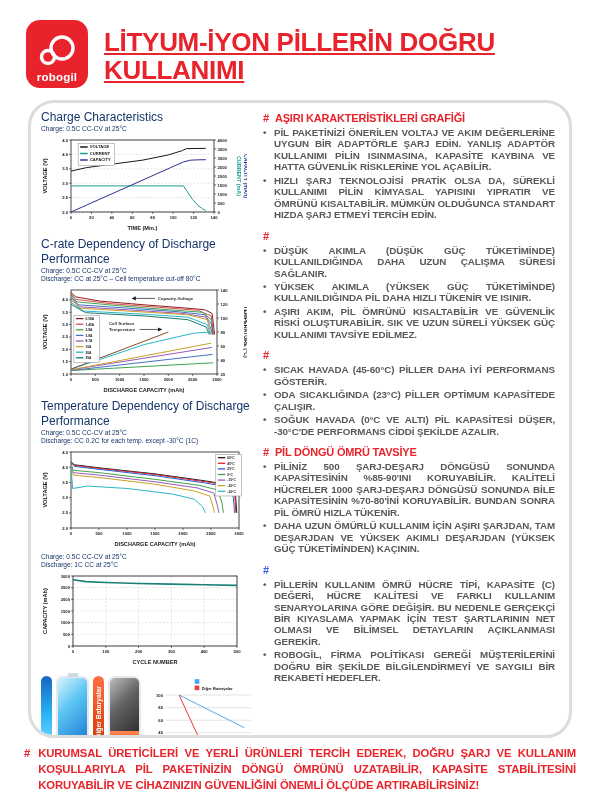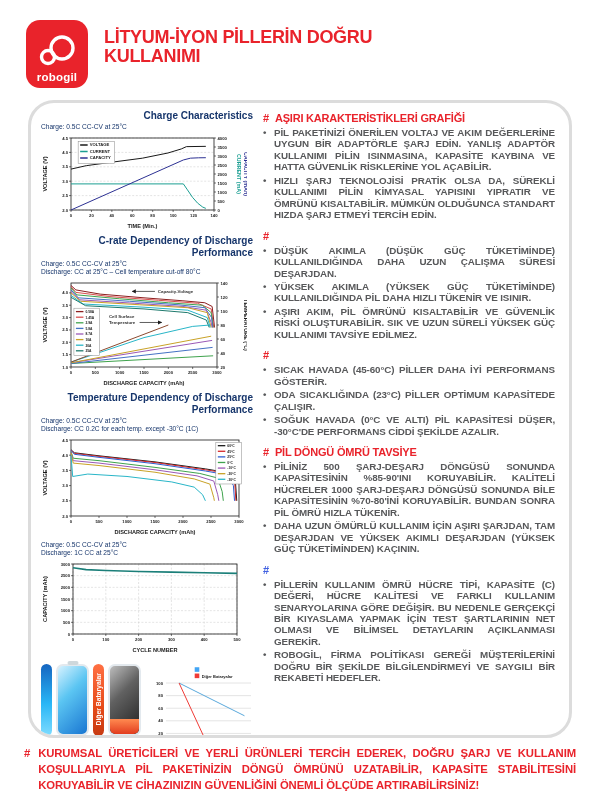--- a/index.html
+++ b/index.html
@@ -6,32 +6,32 @@
   html,body { background:#fff; }
   .page { width:600px; height:800px; background:#fff; position:relative; overflow:hidden;
           font-family:"Liberation Sans", sans-serif; }
 
   
   .header { display:flex; align-items:flex-start; padding:20px 30px 0 26px; gap:16px; height:96px; }
   .logo { width:62px; height:68px; background:var(--red); border-radius:14px; display:flex;
           flex-direction:column; align-items:center; justify-content:flex-end; padding-bottom:5px; flex:0 0 auto; }
   .logo svg { margin-bottom:1px; }
   .logo-text { color:#fff; font-weight:bold; font-size:11.5px; letter-spacing:.2px; }
-  .title { color:var(--red); font-weight:bold; font-size:18px; line-height:1.08; letter-spacing:-0.3px; padding-top:8px; }
+  .title { color:var(--red); font-weight:bold; font-size:26px; line-height:1.08; letter-spacing:-0.3px; padding-top:8px;text-decoration:underline; }
 
   
   .card { position:absolute; left:28px; right:28px; top:100px; height:638px;
           border:3px solid var(--card_border); border-radius:26px; padding:7px 10px;
           display:flex; gap:8px; overflow:hidden; background:#fff; }
   .left-col { width:212px; flex:0 0 auto; }
   .right-col { flex:1; padding:2px 4px 0 2px; }
 
   
   .chart-block { margin-bottom:6px; }
-  .c-title { color:var(--navy); font-weight:bold; font-size:10px; line-height:1.25;text-align:right; }
+  .c-title { color:var(--navy); font-weight:normal; font-size:12px; line-height:1.25; }
   .c-sub { color:var(--navy); font-size:6.6px; line-height:1.22; }
   .plot { margin-top:2px; }
   .plot svg { display:block; }
 
   
   .sec { margin-bottom:9px; }
   .sec-h { display:flex; gap:6px; font-weight:bold; font-size:11px; letter-spacing:-0.2px; margin-bottom:3px; }
   .sec-h.red { color:var(--red); }
   .sec-h.blue { color:var(--blue); }
   .sec ul { list-style:none; }
@@ -474,21 +474,21 @@
         </ul>
       </div>
 
       <div class="sec">
         <div class="sec-h red">
           <span>#</span>
         </div>
         <ul>
           <li>
               <span class="bm">•</span>
-              <span class="bt">DÜŞÜK AKIMLA (DÜŞÜK GÜÇ TÜKETİMİNDE) KULLANILDIĞINDA DAHA UZUN ÇALIŞMA SÜRESİ DEŞARJDAN.</span>
+              <span class="bt">DÜŞÜK AKIMLA (DÜŞÜK GÜÇ TÜKETİMİNDE) KULLANILDIĞINDA DAHA UZUN ÇALIŞMA SÜRESİ SAĞLANIR.</span>
             </li>
           <li>
               <span class="bm">•</span>
               <span class="bt">YÜKSEK AKIMLA (YÜKSEK GÜÇ TÜKETİMİNDE) KULLANILDIĞINDA PİL DAHA HIZLI TÜKENİR VE ISINIR.</span>
             </li>
           <li>
               <span class="bm">•</span>
               <span class="bt">AŞIRI AKIM, PİL ÖMRÜNÜ KISALTABİLİR VE GÜVENLİK RİSKİ OLUŞTURABİLİR. SIK VE UZUN SÜRELİ YÜKSEK GÜÇ KULLANIMI TAVSİYE EDİLMEZ.</span>
             </li>
         </ul>

